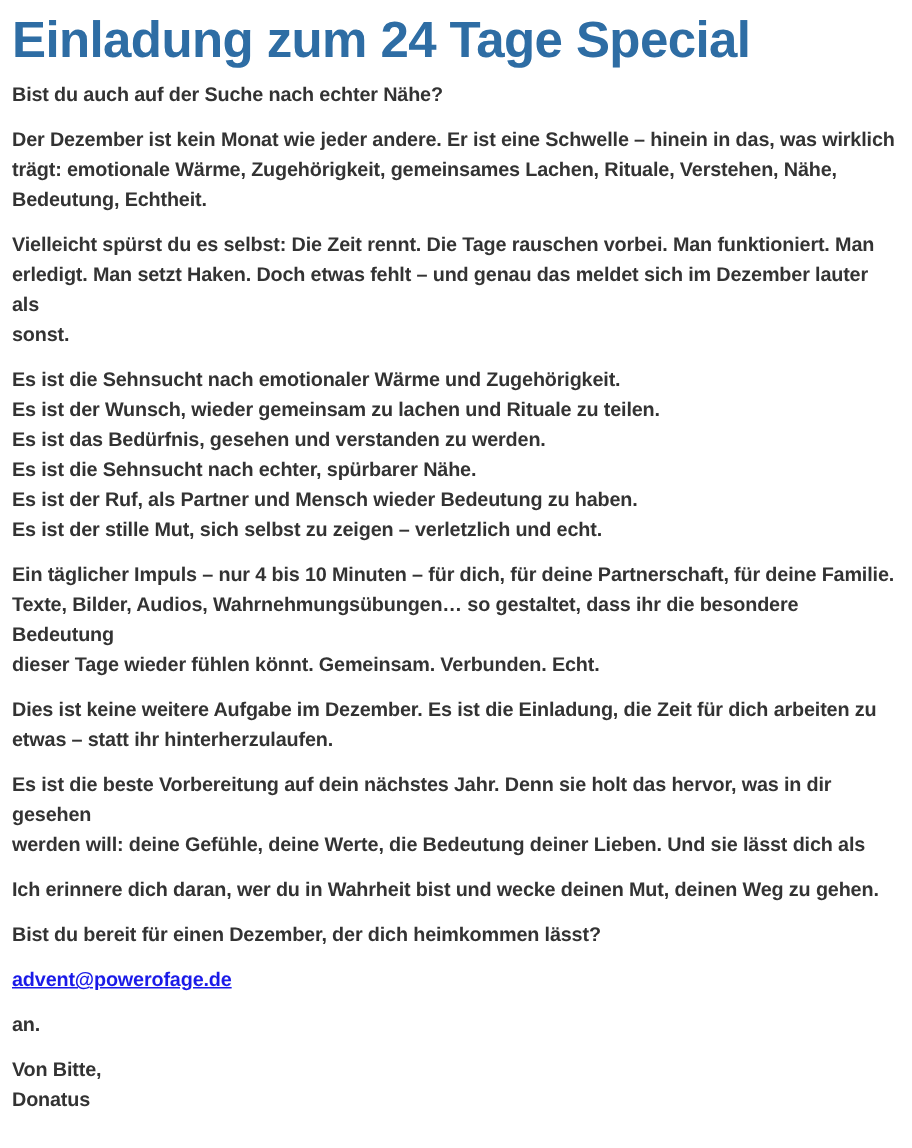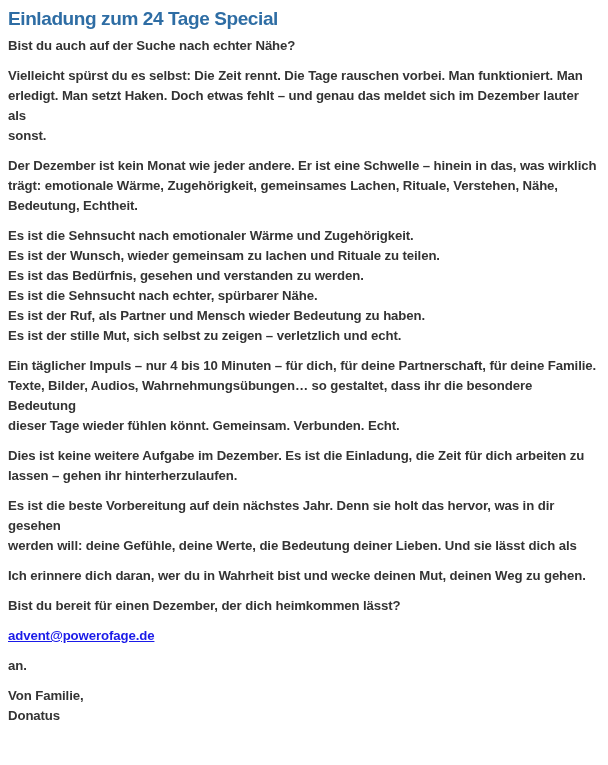--- a/index.html
+++ b/index.html
@@ -11,21 +11,21 @@
     width: 592px;
     font-family: "Liberation Sans", "DejaVu Sans", sans-serif;
     font-size: 13.2px;
     line-height: 20px;
     letter-spacing: -0.1px;
     color: var(--body-color, #333333);
     overflow-x: hidden;
   }
   h1 {
     font-family: "Liberation Sans", "DejaVu Sans", sans-serif;
-    font-size: 19px;
+    font-size: 34px;
     line-height: 1.15;
     font-weight: 700;
     letter-spacing: -0.4px;
     margin: 0 0 6px 0;
     color: var(--heading-color, #2e6da4);
   }
   p {
     margin: 0 0 10px 0;
     font-weight: bold;
   }
@@ -35,24 +35,24 @@
     cursor: pointer;
   }
 </style>
 </head>
 <body style="--heading-color: #2e6da4; --body-color: #333333; --link-color: #1a1ae8; background: rgb(255, 255, 255);">
 
 <h1>Einladung zum 24 Tage Special</h1>
 
 <div id="doc">
     <p><span>Bist du auch auf der Suche nach echter Nähe?</span></p>
+    <p><span>Der Dezember ist kein Monat wie jeder andere. Er ist eine Schwelle – hinein in das, was wirklich</span><br><span>trägt: emotionale Wärme, Zugehörigkeit, gemeinsames Lachen, Rituale, Verstehen, Nähe,</span><br><span>Bedeutung, Echtheit.</span></p>
     <p><span>Vielleicht spürst du es selbst: Die Zeit rennt. Die Tage rauschen vorbei. Man funktioniert. Man</span><br><span>erledigt. Man setzt Haken. Doch etwas fehlt – und genau das meldet sich im Dezember lauter als</span><br><span>sonst.</span></p>
-    <p><span>Der Dezember ist kein Monat wie jeder andere. Er ist eine Schwelle – hinein in das, was wirklich</span><br><span>trägt: emotionale Wärme, Zugehörigkeit, gemeinsames Lachen, Rituale, Verstehen, Nähe,</span><br><span>Bedeutung, Echtheit.</span></p>
     <p><span>Es ist die Sehnsucht nach emotionaler Wärme und Zugehörigkeit.</span><br><span>Es ist der Wunsch, wieder gemeinsam zu lachen und Rituale zu teilen.</span><br><span>Es ist das Bedürfnis, gesehen und verstanden zu werden.</span><br><span>Es ist die Sehnsucht nach echter, spürbarer Nähe.</span><br><span>Es ist der Ruf, als Partner und Mensch wieder Bedeutung zu haben.</span><br><span>Es ist der stille Mut, sich selbst zu zeigen – verletzlich und echt.</span></p>
     <p><span>Ein täglicher Impuls – nur 4 bis 10 Minuten – für dich, für deine Partnerschaft, für deine Familie.</span><br><span>Texte, Bilder, Audios, Wahrnehmungsübungen… so gestaltet, dass ihr die besondere Bedeutung</span><br><span>dieser Tage wieder fühlen könnt. Gemeinsam. Verbunden. Echt.</span></p>
-    <p><span>Dies ist keine weitere Aufgabe im Dezember. Es ist die Einladung, die Zeit für dich arbeiten zu</span><br><span>lassen – gehen ihr hinterherzulaufen.</span></p>
+    <p><span>Dies ist keine weitere Aufgabe im Dezember. Es ist die Einladung, die Zeit für dich arbeiten zu</span><br><span>etwas – statt ihr hinterherzulaufen.</span></p>
     <p><span>Es ist die beste Vorbereitung auf dein nächstes Jahr. Denn sie holt das hervor, was in dir gesehen</span><br><span>werden will: deine Gefühle, deine Werte, die Bedeutung deiner Lieben. Und sie lässt dich als</span><br></p>
     <p><span>Ich erinnere dich daran, wer du in Wahrheit bist und wecke deinen Mut, deinen Weg zu gehen.</span></p>
     <p><span>Bist du bereit für einen Dezember, der dich heimkommen lässt?</span></p>
     <p><a class="email-link">advent@powerofage.de</a></p>
     <p><span>an.</span></p>
-    <p><span>Von Familie,</span><br><span>Donatus</span></p>
+    <p><span>Von Bitte,</span><br><span>Donatus</span></p>
   </div>
 
 </body></html>

